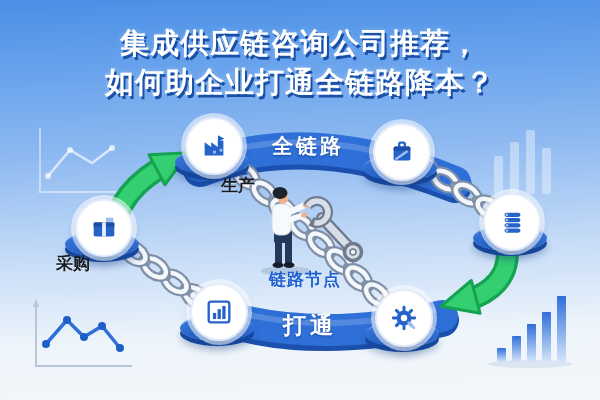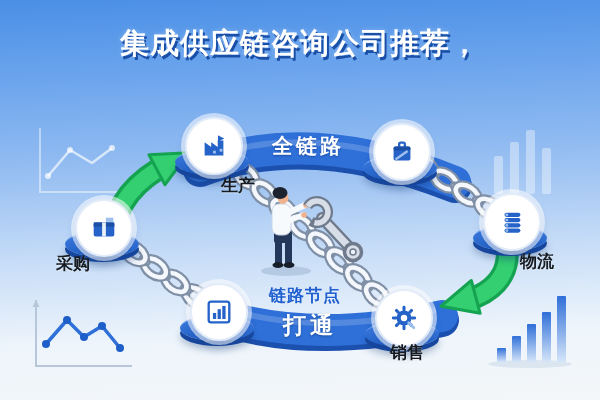--- a/index.html
+++ b/index.html
@@ -32,21 +32,21 @@
     font-size:17px;font-weight:800;color:#161b22;
     text-shadow:0 1px 1px rgba(255,255,255,.5);
   }
   .banner-text{
     position:absolute;color:#fff;font-weight:800;text-align:center;
     text-shadow:0 1px 2px rgba(10,40,100,.45);
   }
   #banner-top{left:248px;top:132px;width:120px;font-size:21px;letter-spacing:3px;}
   #banner-bottom{left:260px;top:310px;width:100px;font-size:23px;letter-spacing:4px;}
   #center-label{
-    position:absolute;left:245px;top:284px;width:120px;text-align:center;
+    position:absolute;left:245px;top:268px;width:120px;text-align:center;
     font-size:17px;font-weight:800;color:#2060d0;letter-spacing:1px;
     text-shadow:0 1px 1px rgba(255,255,255,.6);
   }
 </style>
 </head>
 <body>
 
 <div class="stage">
 
   <svg class="scene" viewBox="0 0 600 400">
@@ -191,20 +191,21 @@
       <path d="M322 218 L351 249" stroke="#d8dee8" stroke-width="7" stroke-linecap="round"></path>
       <circle cx="317" cy="212" r="11" fill="none" stroke="#6f7b8c" stroke-width="10" stroke-dasharray="52 17" transform="rotate(-150 317 212)"></circle>
       <circle cx="317" cy="212" r="11" fill="none" stroke="#d8dee8" stroke-width="5.5" stroke-dasharray="48 21" transform="rotate(-148 317 212)"></circle>
       <circle cx="353" cy="252" r="8.5" fill="#d8dee8" stroke="#6f7b8c" stroke-width="3.5"></circle>
       <circle cx="353" cy="252" r="3" fill="#ecf2fa" stroke="#6f7b8c" stroke-width="1.5"></circle>
     </g>
   </svg>
 
   <div class="title">
     <div>集成供应链咨询公司推荐，</div>
+    <div>如何助企业打通全链路降本？</div>
   </div>
 
   <div id="banner-bottom" class="banner-text">打通</div>
   <div id="banner-top" class="banner-text">全链路</div>
   <div id="center-label">链路节点</div>
 
   <div class="node" style="left:175px;top:117px">
     <div class="pedestal"></div>
     <div class="circle">
       <svg width="30" height="30" viewBox="0 0 32 32">
@@ -238,21 +239,20 @@
         <rect x="8" y="11.6" width="17" height="4.6" rx="2.3" fill="#2563c8"></rect>
         <rect x="8" y="17.2" width="17" height="4.6" rx="2.3" fill="#2563c8"></rect>
         <rect x="8" y="22.8" width="17" height="4.6" rx="2.3" fill="#2563c8"></rect>
         <circle cx="10.5" cy="8.3" r="1.5" fill="#9fc0ee"></circle>
         <circle cx="10.5" cy="13.9" r="1.5" fill="#9fc0ee"></circle>
         <circle cx="10.5" cy="19.5" r="1.5" fill="#9fc0ee"></circle>
         <circle cx="10.5" cy="25.1" r="1.5" fill="#9fc0ee"></circle>
       </svg>
     </div>
   </div>
-  <div class="node-label" style="left:505px;top:250px">物流</div>
 
   <div class="node" style="left:365px;top:289px">
     <div class="pedestal"></div>
     <div class="circle">
       <svg width="30" height="30" viewBox="0 0 32 32">
         <g fill="#2563c8">
           <rect x="14.4" y="3" width="3.2" height="6" rx="1.5"></rect>
           <rect x="14.4" y="3" width="3.2" height="6" rx="1.5" transform="rotate(45 16 16)"></rect>
           <rect x="14.4" y="3" width="3.2" height="6" rx="1.5" transform="rotate(90 16 16)"></rect>
           <rect x="14.4" y="3" width="3.2" height="6" rx="1.5" transform="rotate(135 16 16)"></rect>
@@ -260,21 +260,20 @@
           <rect x="14.4" y="3" width="3.2" height="6" rx="1.5" transform="rotate(225 16 16)"></rect>
           <rect x="14.4" y="3" width="3.2" height="6" rx="1.5" transform="rotate(270 16 16)"></rect>
           <rect x="14.4" y="3" width="3.2" height="6" rx="1.5" transform="rotate(315 16 16)"></rect>
           <circle cx="16" cy="16" r="8"></circle>
         </g>
         <circle cx="16" cy="16" r="3.4" fill="#fff"></circle>
         <path d="M21 21 l5.5 5.5" stroke="#9fc0ee" stroke-width="3" stroke-linecap="round"></path>
       </svg>
     </div>
   </div>
-  <div class="node-label" style="left:375px;top:341px">销售</div>
 
   <div class="node" style="left:180px;top:283px">
     <div class="pedestal"></div>
     <div class="circle">
       <svg width="30" height="30" viewBox="0 0 32 32">
         <rect x="5" y="5" width="22" height="22" rx="2.5" fill="#fff" stroke="#2563c8" stroke-width="2.5"></rect>
         <rect x="9.5" y="17" width="3.5" height="6.5" fill="#2563c8"></rect>
         <rect x="14.5" y="13" width="3.5" height="10.5" fill="#2563c8"></rect>
         <rect x="19.5" y="9.5" width="3.5" height="14" fill="#2563c8"></rect>
       </svg>

